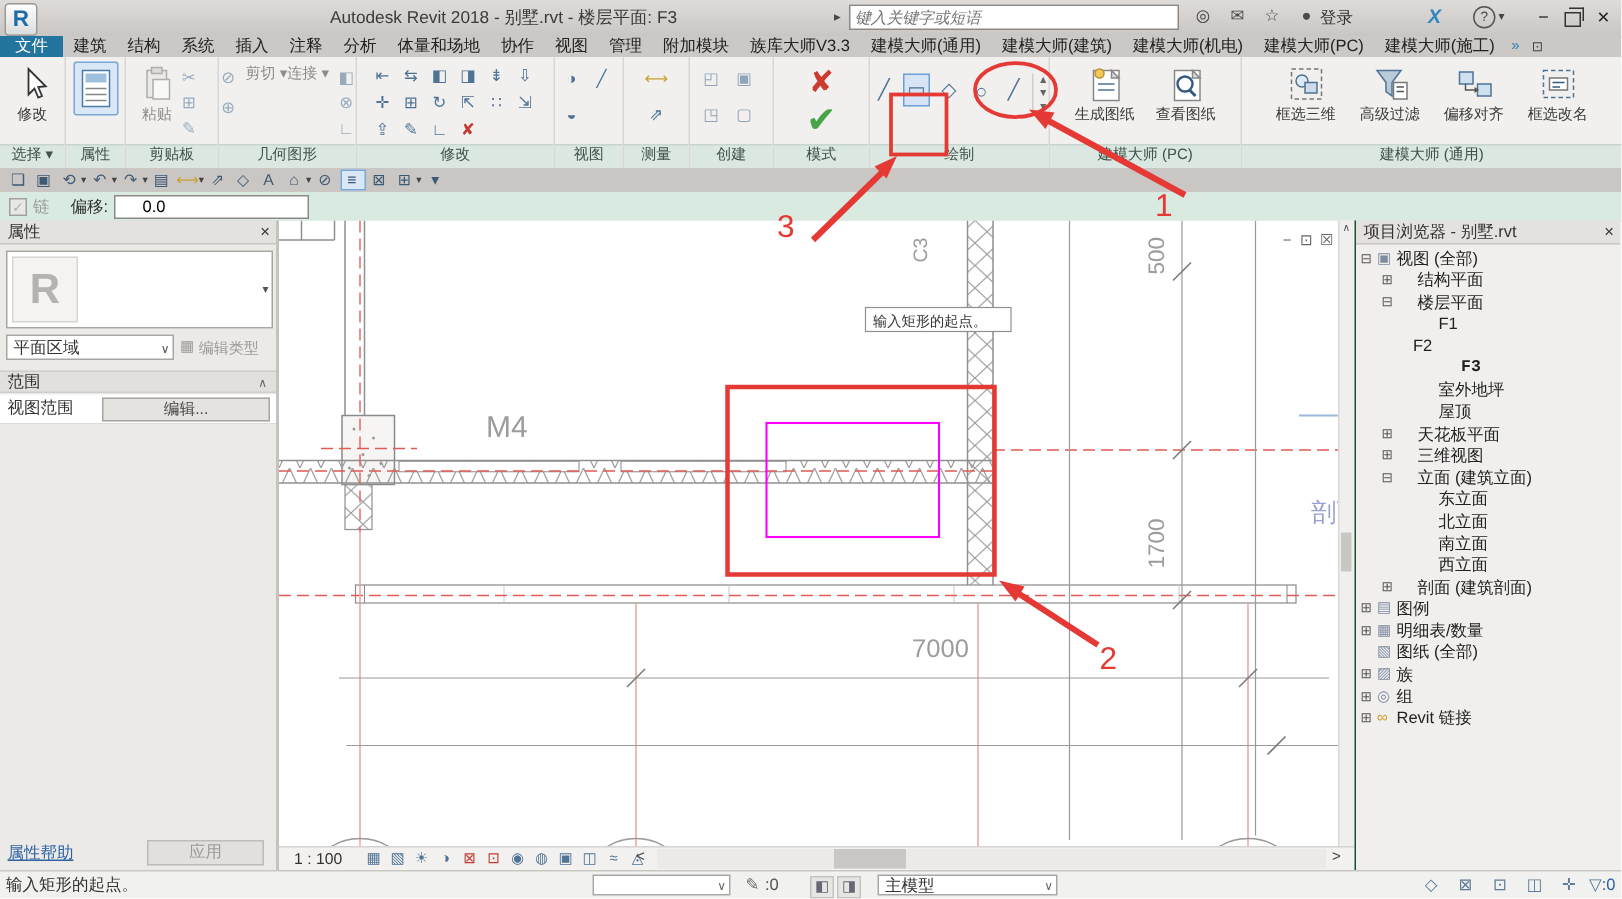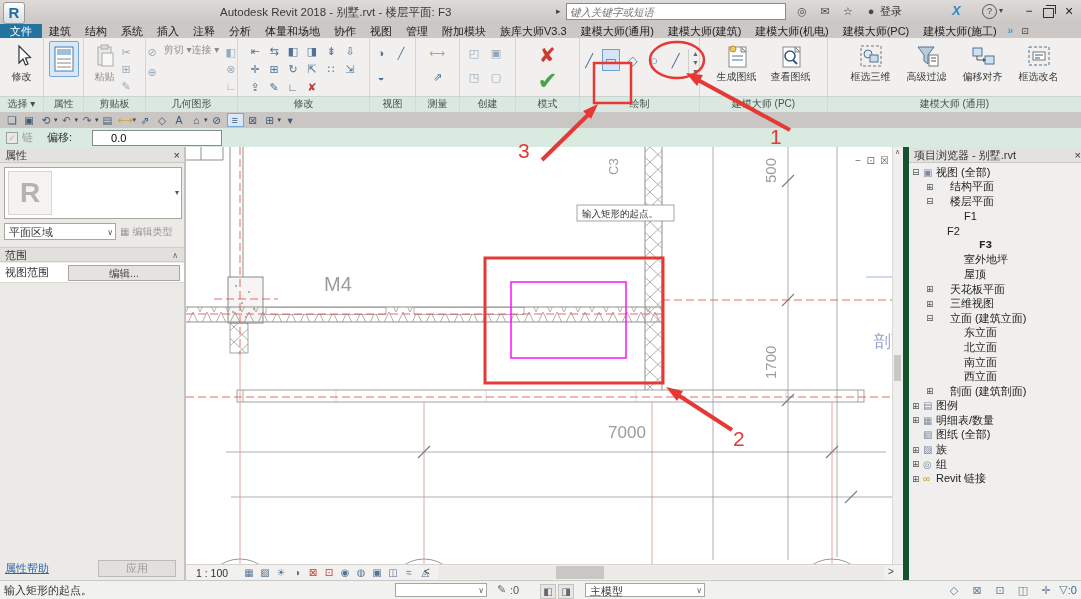--- a/index.html
+++ b/index.html
@@ -52,21 +52,21 @@
   #qat{left:0;top:112px;width:1081px;height:16px;background:#c9c6c3;display:flex;align-items:center;padding-left:5px;box-sizing:border-box}
   .qbtn{display:flex;align-items:center;height:14px;margin-right:2px}
   .qbtn .g{font-size:10.5px;color:#3f5a75;width:14px;text-align:center;line-height:14px}
   .qbtn.yl .g{color:#c8a434}
   .qbtn.act{background:#d9e7f6;border:1px solid #77a7d7;box-sizing:border-box}
   .qbtn .car{font-size:7px;color:#444;margin-left:1px}
   
   #optbar{left:0;top:128px;width:1081px;height:19px;background:#d9eae1;border-bottom:1px solid #b9c9c1;display:flex;align-items:center}
   #chk-chain{width:10px;height:10px;border:1px solid #a0a09e;background:#e8e8e6;margin:0 4px 0 6px;color:#b0b0ae;font-size:9px;line-height:10px;text-align:center}
   #chain-lbl{color:#9a9a98;margin-right:14px}
-  #offset-lbl{color:#333;margin-right:20px}
+  #offset-lbl{color:#333;margin-right:4px}
   #offset-input{width:92px;height:14px;background:#fff;border:1px solid #8c8a88;font-size:11px;padding:0 18px;line-height:14px}
   
   #props{left:0;top:147px;width:186px;height:433px;background:#eceae7;border-right:2px solid #c5c2bf;box-sizing:border-box}
   #props-head{left:0;top:0;width:184px;height:16px;background:#e4e2df;border-bottom:1px solid #c9c7c4;line-height:16px;padding-left:5px;box-sizing:border-box;font-size:11px}
   .closex{position:absolute;right:4px;top:0;font-size:11px;color:#333;line-height:16px}
   #type-sel{left:4px;top:20px;width:176px;height:50px;background:#fff;border:1px solid #a8a6a3}
   #type-sel .rlogo{position:absolute;left:3px;top:3px;width:42px;height:42px;background:#f4f3f1;border:1px solid #d8d6d3;
         font-size:28px;font-weight:bold;color:#b5b3b0;text-align:center;line-height:42px}
   #type-sel .dd{position:absolute;right:2px;top:20px;font-size:8px;color:#555}
   #type-combo{left:4px;top:76px;width:112px;height:17px;background:#fff;border:1px solid #a8a6a3;line-height:17px;padding-left:4px;box-sizing:border-box}
@@ -88,21 +88,21 @@
   
   #viewbar{left:0;top:417px;width:717px;height:16px;background:#f2f1ef;border-top:1px solid #d5d3d0;box-sizing:border-box}
   #scale-lbl{left:10px;top:1px;font-size:10.5px;line-height:14px}
   #vc-icons{left:56px;top:0;display:flex;gap:2px;align-items:center;height:15px}
   #vc-icons .gicon{width:14px;height:14px;line-height:14px;font-size:10px}
   #hs-left{left:238px;top:1px;font-size:10px;color:#444}
   #hscroll{left:252px;top:1px;width:446px;height:13px;background:#eceae7}
   #hscroll .thumb{position:absolute;left:118px;top:0;width:48px;height:13px;background:#c9c7c4}
   #hs-right{left:702px;top:1px;font-size:10px;color:#444}
   
-  #browser{left:903px;top:147px;width:178px;height:433px;background:#f0efed;border-left:6px solid #14532d;box-sizing:border-box}
+  #browser{left:903px;top:147px;width:178px;height:433px;background:#f0efed;border-left:1px solid #14532d;box-sizing:border-box}
   #browser-head{left:0;top:0;width:176px;height:16px;background:#e4e2df;border-bottom:1px solid #c9c7c4;line-height:16px;padding-left:5px;box-sizing:border-box;white-space:nowrap}
   #tree{left:0;top:18px;width:176px}
   .trow{display:flex;align-items:center;height:14.6px;white-space:nowrap}
   .trow .tg{width:11px;font-size:9px;color:#555;text-align:left;flex:none}
   .trow .tico{width:13px;font-size:10px;color:#7d8ba0;flex:none}
   .trow.lnk .tico{color:#d09a1e}
   .trow .tlb{font-size:11px;color:#222}
   .trow.bold .tlb{font-weight:bold}
   
   #statusbar{left:0;top:580px;width:1081px;height:19px;background:#f1f1ef;border-top:1px solid #c9c7c4;box-sizing:border-box}

